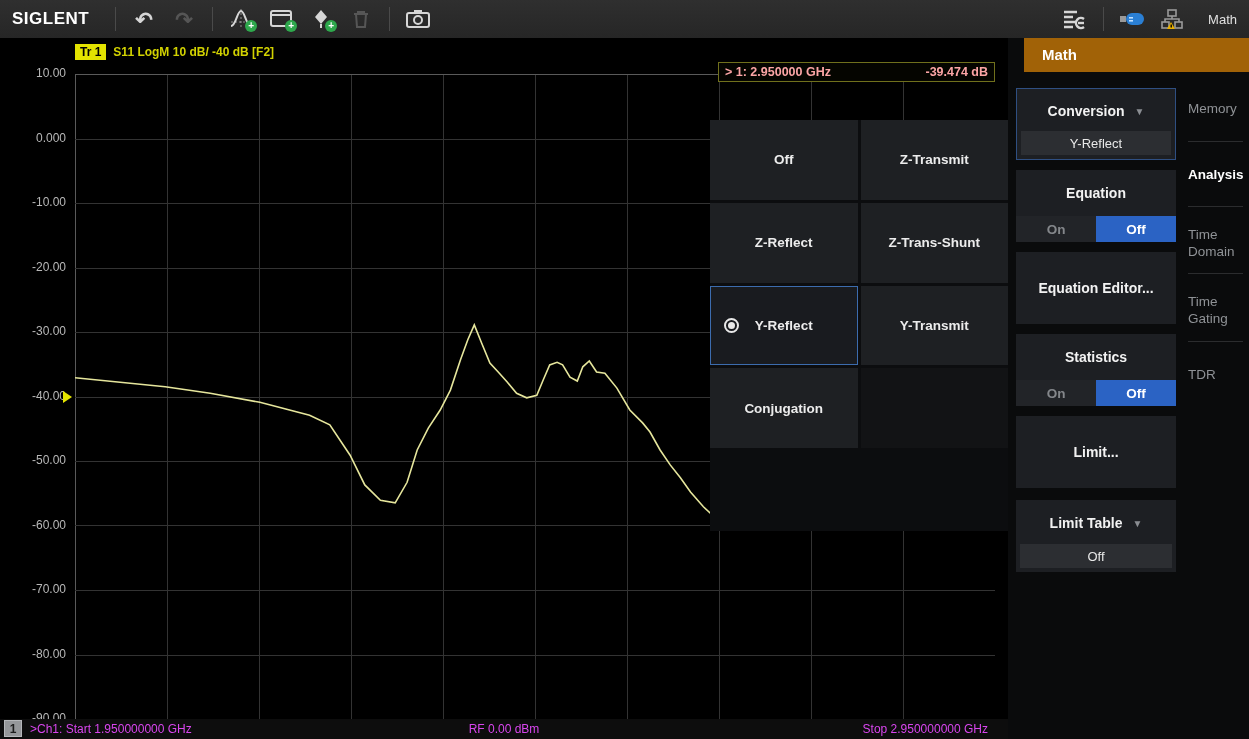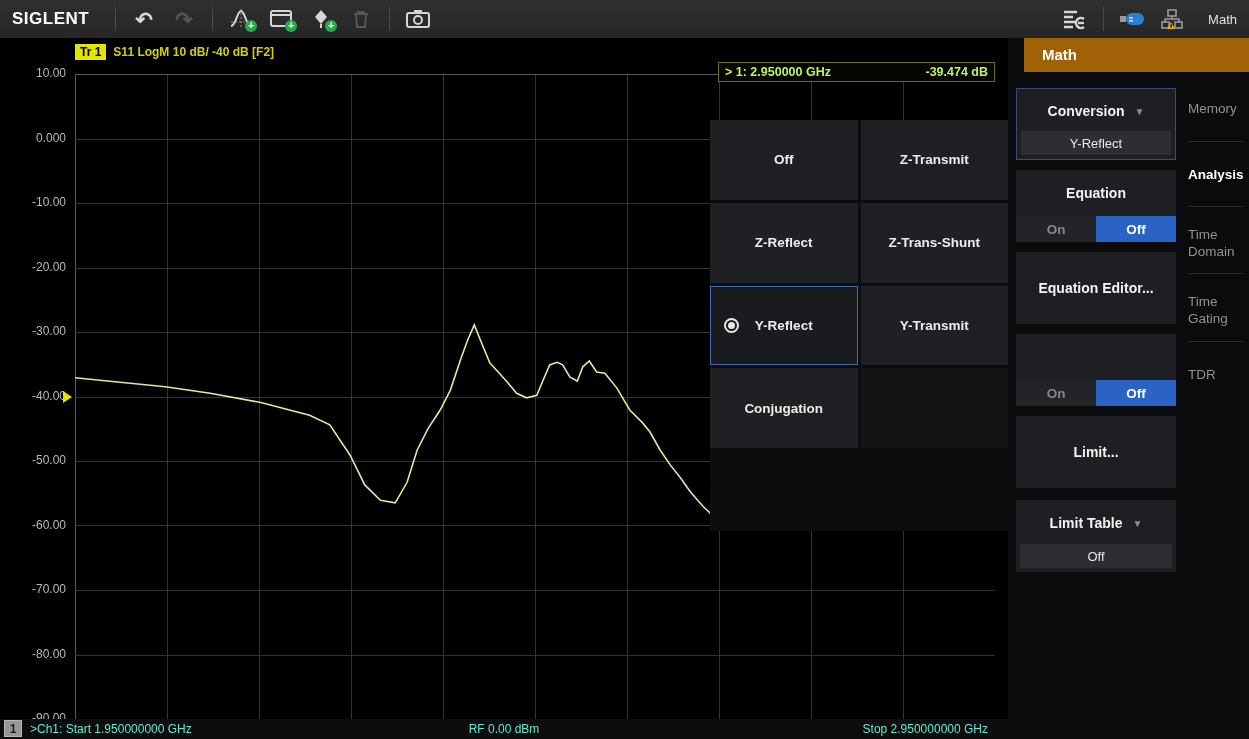--- a/index.html
+++ b/index.html
@@ -23,24 +23,24 @@
   
   .graph { position:absolute; left:0; top:38px; width:1008px; height:701px; background:#000; }
   .trace-header { position:absolute; left:75px; top:6px; font-size:12px; font-weight:bold; display:flex; align-items:center; }
   .tr-badge { background:#e3e300; color:#000; padding:1px 5px; margin-right:7px; }
   .tr-label { color:#d2d200; }
   .plot-svg { position:absolute; left:75px; top:36px; }
   .ylabels div { position:absolute; width:62px; text-align:right; color:#b8b8b8; font-size:12px; }
   .ref-marker { position:absolute; width:0; height:0; border-left:9px solid #e5e500;
     border-top:6px solid transparent; border-bottom:6px solid transparent; }
   .readout { position:absolute; left:718px; top:24px; width:277px; height:20px; border:1px solid #70701c;
-    background:#050500; color:#bef264; font-size:12.5px; font-weight:bold;
+    background:#050500; color:#fca5a5; font-size:12.5px; font-weight:bold;
     display:flex; justify-content:space-between; align-items:center; padding:0 6px; }
   .bottom-bar { position:absolute; left:0; top:681px; width:1008px; height:20px; background:#0d0d0d;
-    color:#5eead4; font-size:12px; }
+    color:#d946ef; font-size:12px; }
   .bb-start { position:absolute; left:30px; top:3px; }
   .bb-power { position:absolute; left:0; right:0; top:3px; text-align:center; }
   .bb-stop { position:absolute; right:20px; top:3px; }
   .ch-badge { position:absolute; left:4px; top:682px; width:18px; height:17px; background:#95979a;
     color:#1d1d1d; font-size:12px; font-weight:bold; text-align:center; line-height:17px; border:1px solid #b5b7ba; }
 
   
   .popup { position:absolute; left:710px; top:120px; width:298px; height:411px; background:#0c0d0f; z-index:30;
     display:grid; grid-template-columns:1fr 1fr; grid-template-rows:repeat(5,1fr); gap:3px; }
   .cell { background:#1e2023; color:#ececec; font-size:13.5px; font-weight:bold;
@@ -261,20 +261,21 @@
       <span class="on">On</span>
       <span class="off">Off</span>
     </div>
   </div>
 
   <div class="sb-btn" style="top:214px;">
     <div class="lbl">Equation Editor...</div>
   </div>
 
   <div class="sb-btn has-strip" style="top:296px;">
+    <div class="lbl">Statistics</div>
     <div class="toggle">
       <span class="on">On</span>
       <span class="off">Off</span>
     </div>
   </div>
 
   <div class="sb-btn" style="top:378px;">
     <div class="lbl">Limit...</div>
   </div>
 

